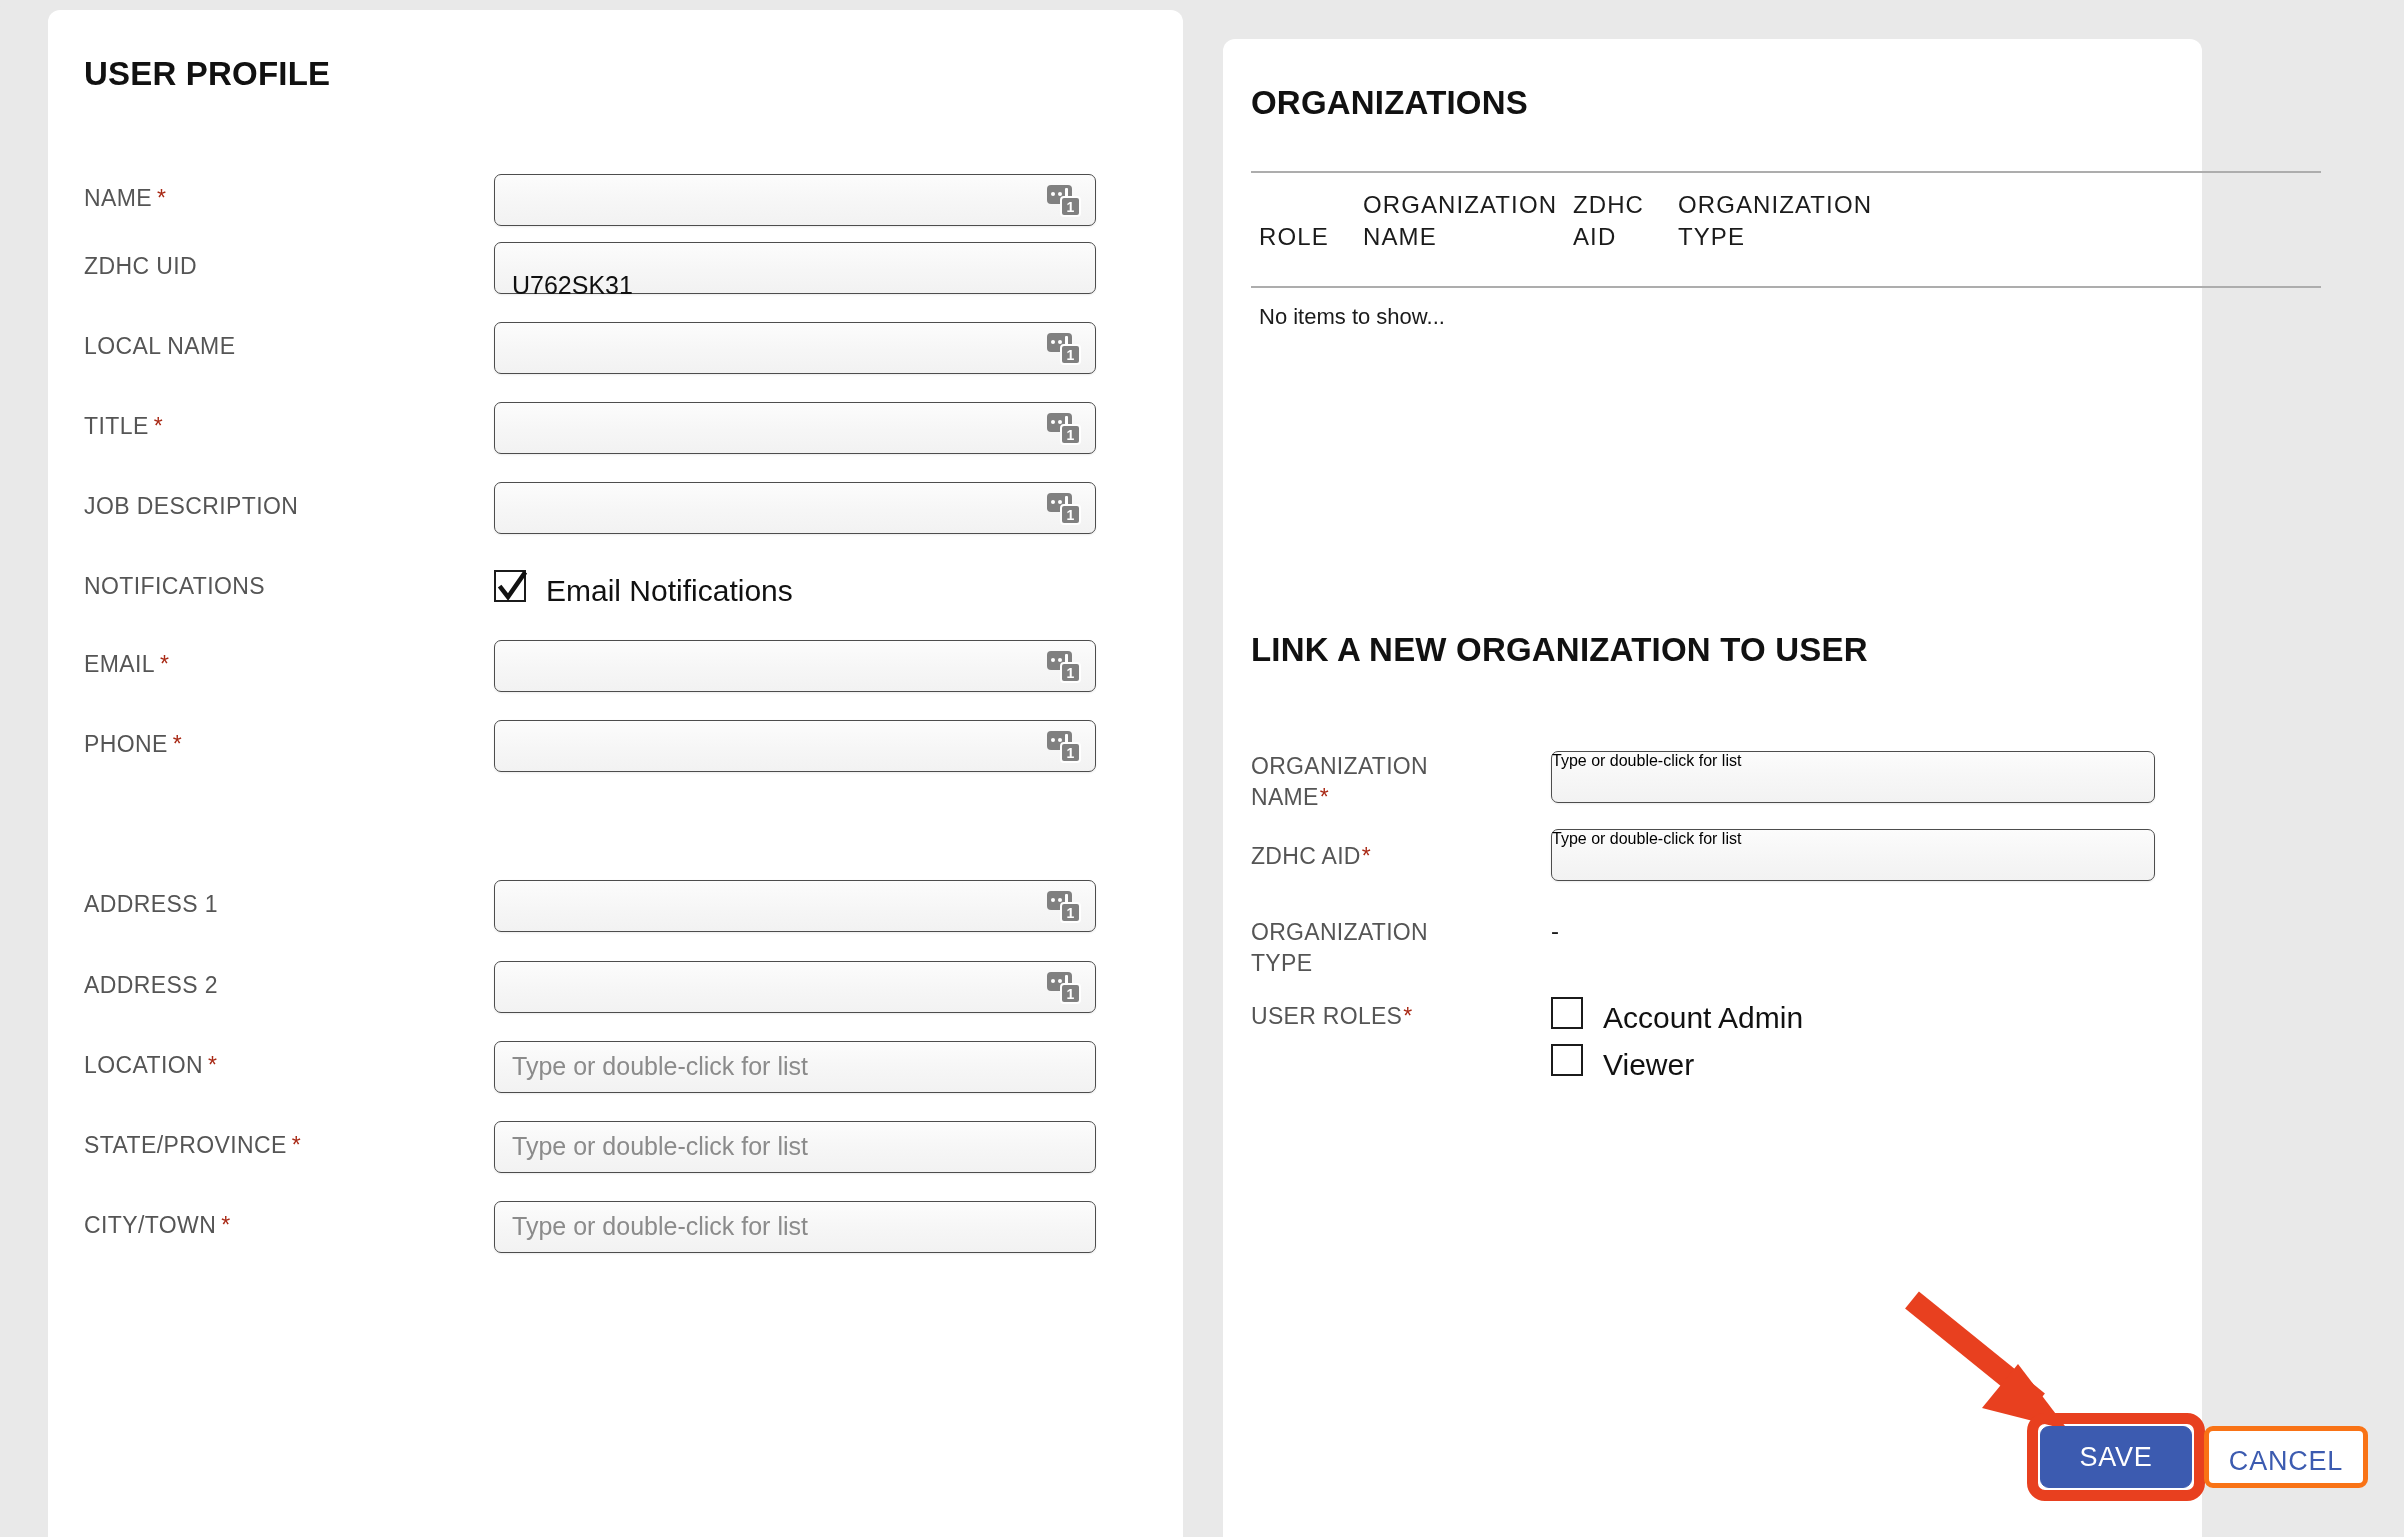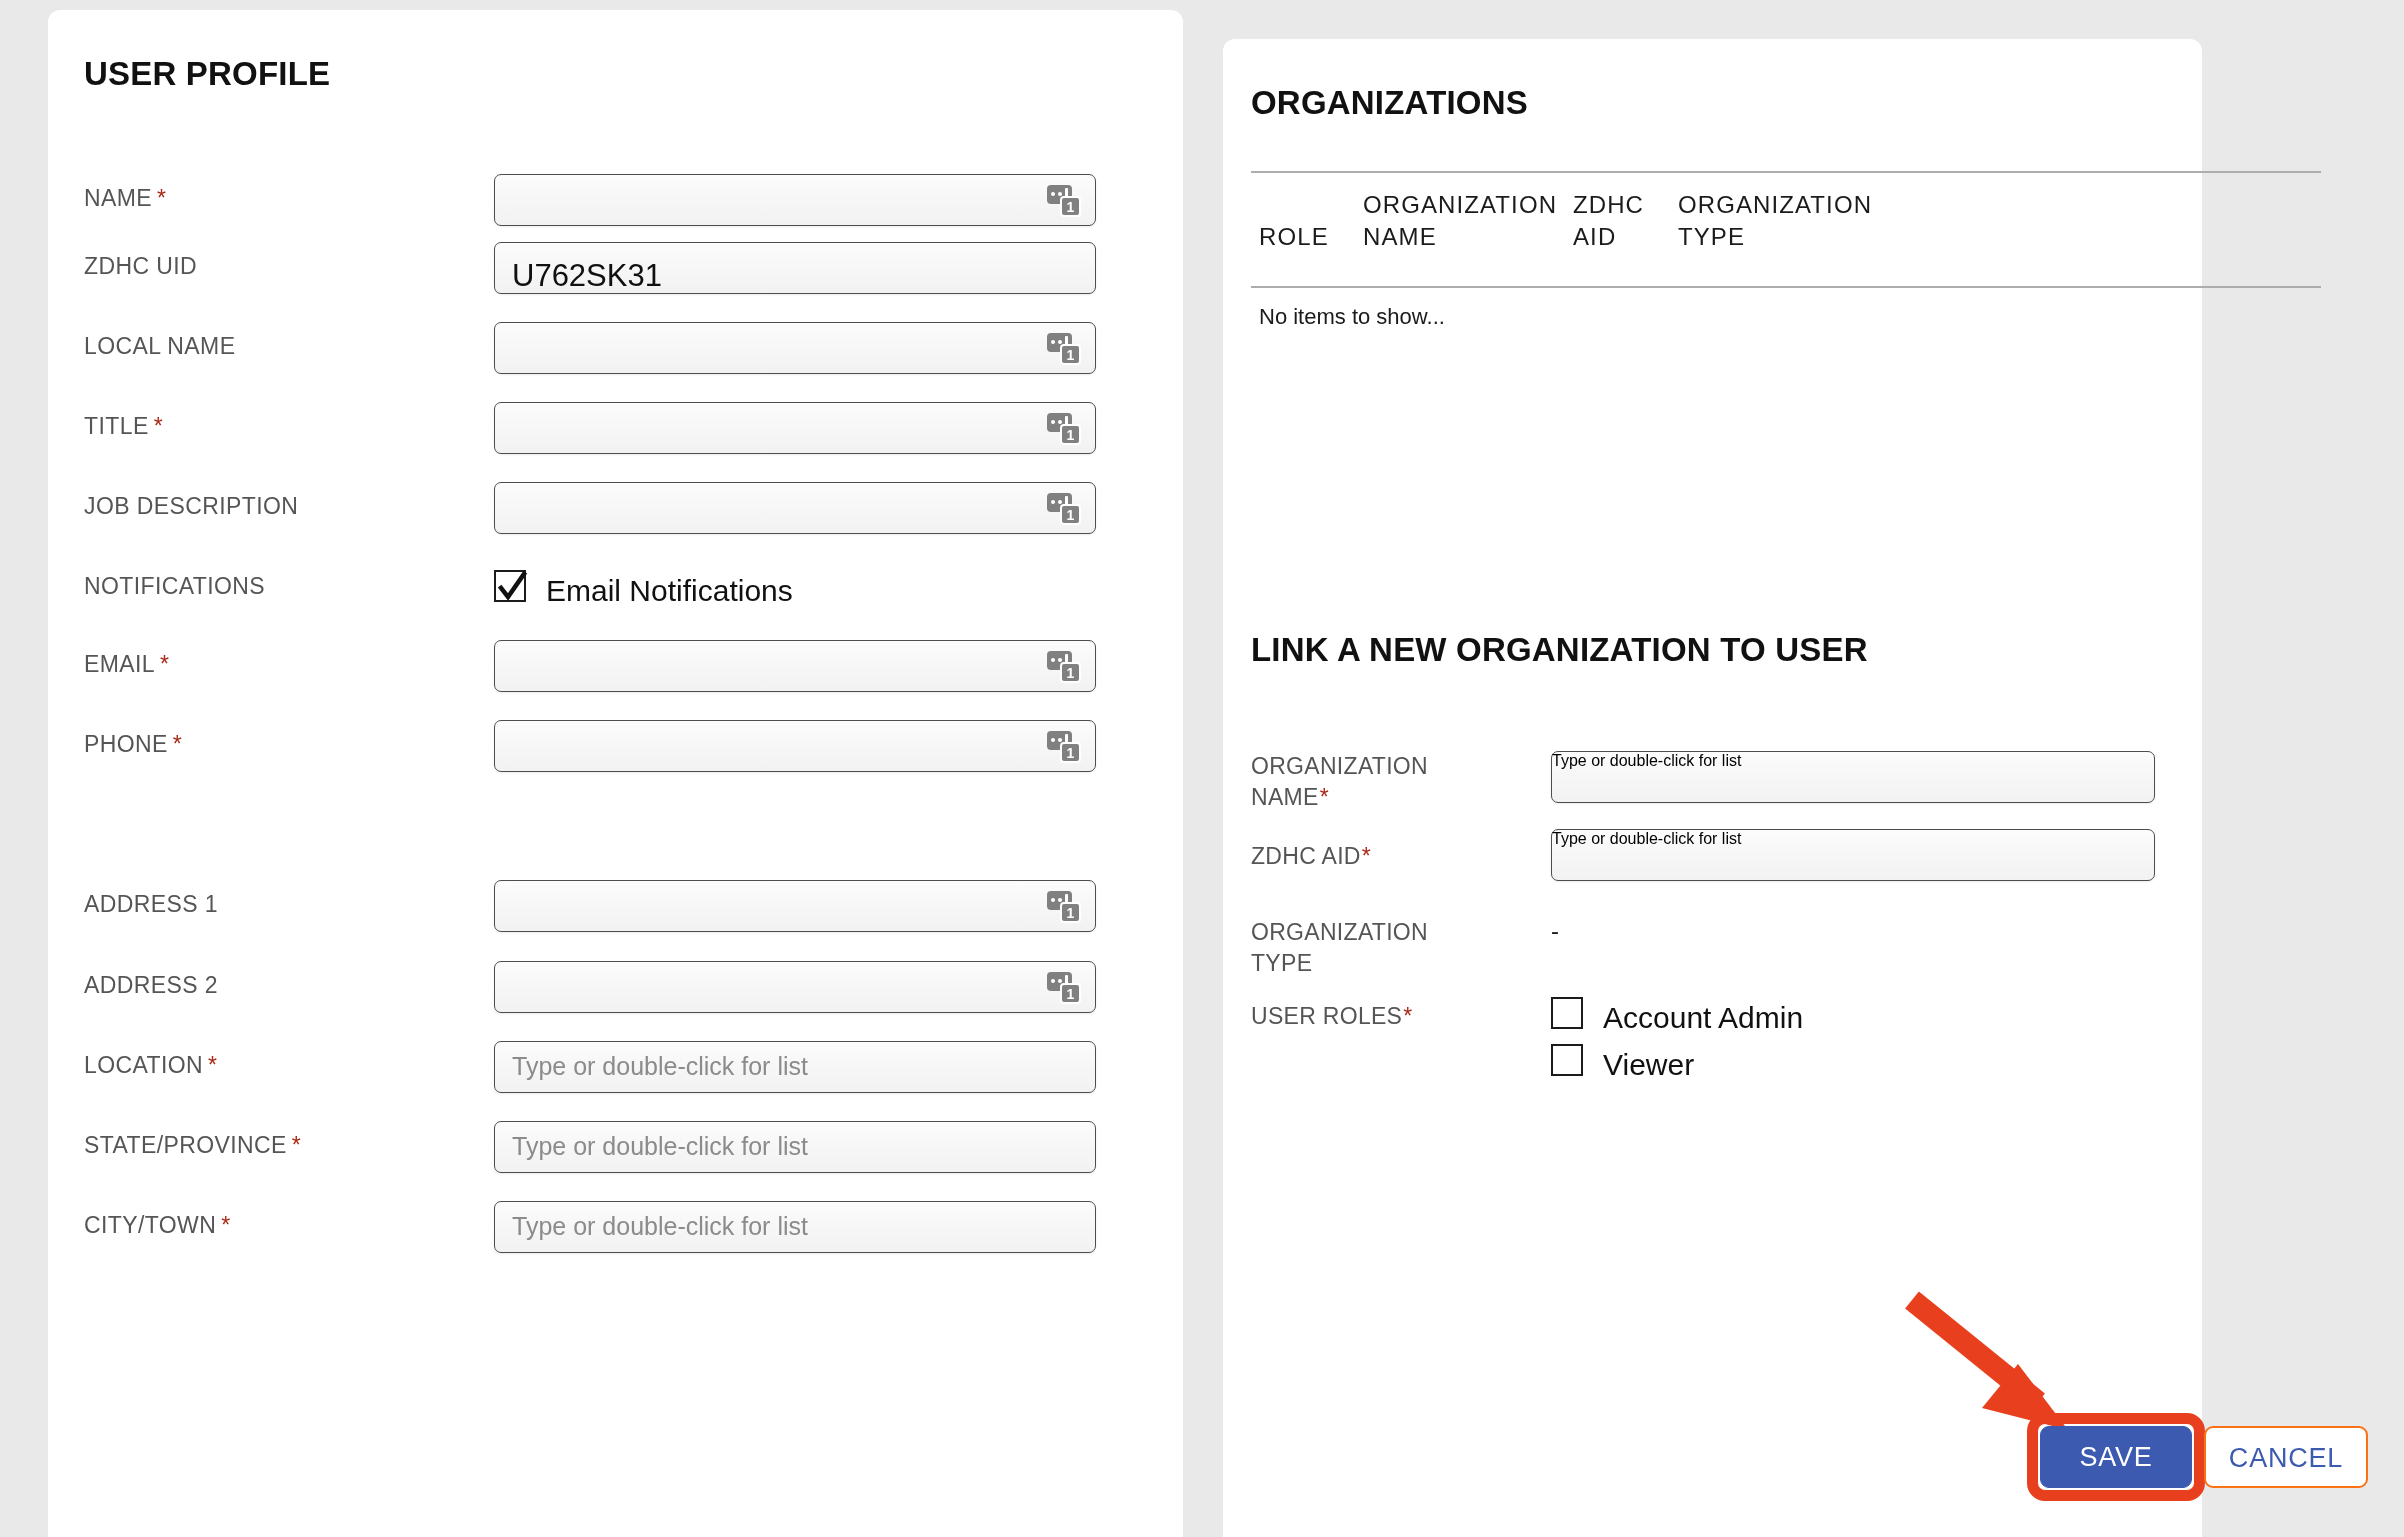--- a/index.html
+++ b/index.html
@@ -67,23 +67,23 @@
     width: 602px;
     height: 52px;
     background: linear-gradient(#fcfcfc, #f6f6f6 55%, #f2f2f2);
     border: 1.6px solid #4d4d4d;
     border-radius: 7px;
     box-shadow: 0 1px 2px rgba(0,0,0,.08);
   }
   .field .value {
     position: absolute;
     left: 17px;
-    top: 8px;
+    top: 18px;
     line-height: 49px;
-    font-size: 31px;
+    font-size: 25px;
     color: #101010;
     white-space: nowrap;
   }
   .field .placeholder {
     position: absolute;
     left: 17px;
     top: 0;
     line-height: 49px;
     font-size: 25px;
     color: #8b8b8b;
@@ -227,21 +227,21 @@
   #save-button {
     left: 2040px; top: 1426px; width: 152px;
     background: #3c5bb0;
     color: #ffffff;
     border: 1px solid #3c5bb0;
   }
   #cancel-button {
     left: 2204px; top: 1426px; width: 164px;
     background: #ffffff;
     color: #3c5bb0;
-    border: 2px solid #f97316;
+    border: 5px solid #f97316;
   }
   
   #save-highlight {
     position: absolute;
     left: 2027px; top: 1413px;
     width: 178px; height: 88px;
     border: 11px solid #e8401f;
     border-radius: 18px;
     pointer-events: none;
   }

